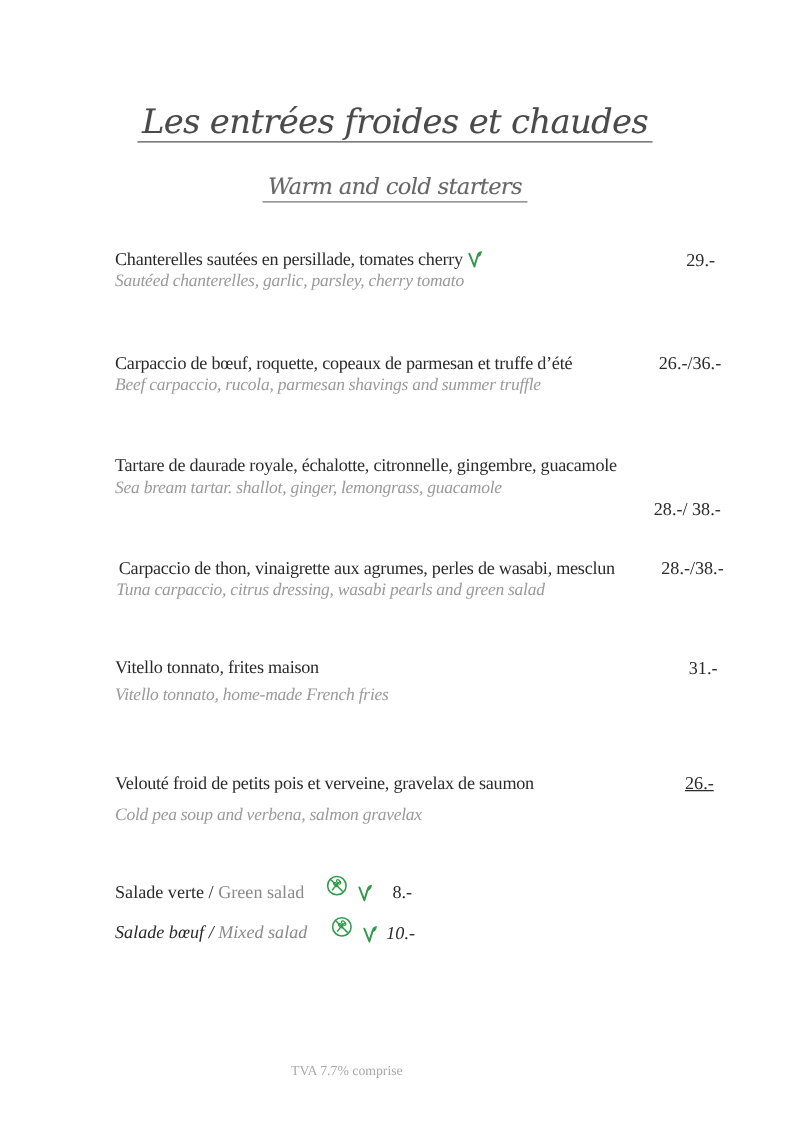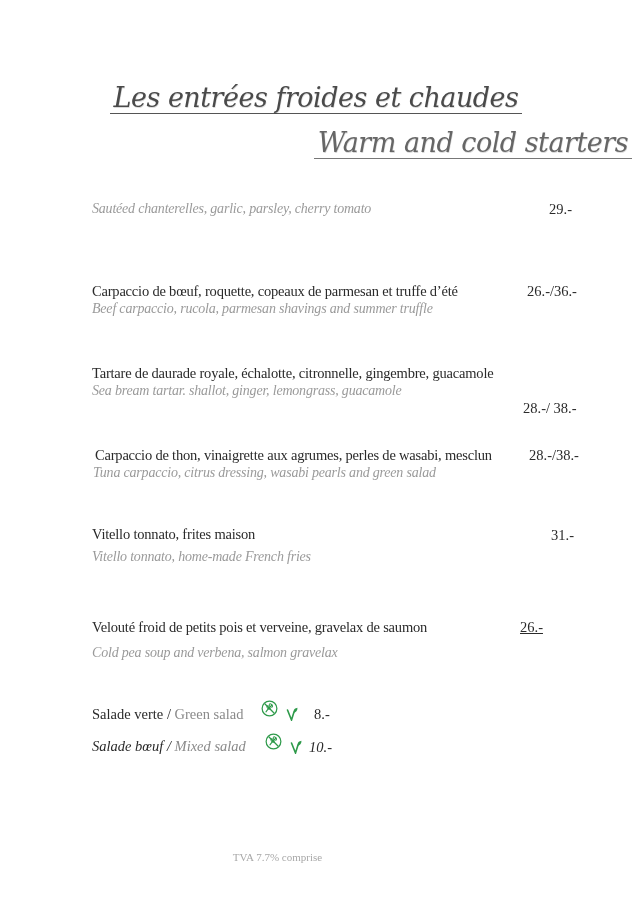--- a/index.html
+++ b/index.html
@@ -29,23 +29,22 @@
       display: inline-block;
       border-bottom: 1.5px solid #555;
       padding: 0 4px 2px 4px;
       line-height: 1;
     }
     .title-fr {
       top: 82px;
       font-size: 27px;
     }
     .title-en {
-      top: 127px;
-      font-size: 27px;
-      text-align: right;
+      top: 139px;
+      font-size: 18px;
     }
     .title-en span {
       color: #666;
       border-bottom-color: #777;
     }
 
     .item {
       position: absolute;
       left: 92px;
       width: 500px;
@@ -123,20 +122,24 @@
 <body>
 
 <div class="title title-fr">
   <span>Les entrées froides et chaudes</span>
 </div>
 <div class="title title-en">
   <span>Warm and cold starters</span>
 </div>
 
 <div class="item" style="top:200px;">
+  <div class="fr"><span>Chanterelles sautées en persillade, tomates cherry</span><svg class="veg-icon" viewBox="0 0 12 14">
+        <path d="M1.5 3 L5.5 13 L8 5" fill="none" stroke="#2e9a4a" stroke-width="1.6" stroke-linecap="round"></path>
+        <path d="M7.5 6 C7 2.5 9.5 1 11.5 0.8 C11.5 3.5 10 5.5 7.5 6 Z" fill="#2e9a4a"></path>
+      </svg></div>
   <div class="en">Sautéed chanterelles, garlic, parsley, cherry tomato</div>
 </div>
 <div class="price" style="top:201px; left:549px;">29.-</div>
 
 <div class="item" style="top:283px;">
   <div class="fr">Carpaccio de bœuf, roquette, copeaux de parmesan et truffe d’été</div>
   <div class="en">Beef carpaccio, rucola, parmesan shavings and summer truffle</div>
 </div>
 <div class="price" style="top:283px; left:527px;">26.-/36.-</div>
 
@@ -155,21 +158,21 @@
 <div class="item" style="top:526px;">
   <div class="fr" style="margin-bottom:5px;">Vitello tonnato, frites maison</div>
   <div class="en">Vitello tonnato, home-made French fries</div>
 </div>
 <div class="price" style="top:527px; left:551px;">31.-</div>
 
 <div class="item" style="top:619px;">
   <div class="fr" style="margin-bottom:8px;">Velouté froid de petits pois et verveine, gravelax de saumon</div>
   <div class="en">Cold pea soup and verbena, salmon gravelax</div>
 </div>
-<div class="price" style="top:619px; left:520px;text-decoration:underline;">26.-</div>
+<div class="price" style="top:619px; left:548px;text-decoration:underline;">26.-</div>
 
 <div class="salad" style="top:706px;">
   <span>Salade verte /</span>
   <span class="en-inline">Green salad</span>
 </div>
 <div class="salad-icons" style="top:700px; left:261px;">
   <svg class="gf-icon" viewBox="0 0 18 18">
     <circle cx="9" cy="9" r="7.8" fill="none" stroke="#2e9a4a" stroke-width="1.3"></circle>
     <path d="M5 13 C7 10 9 8 12 5" fill="none" stroke="#2e9a4a" stroke-width="1.2"></path>
     <ellipse cx="8" cy="8" rx="1.2" ry="2.2" transform="rotate(-45 8 8)" fill="none" stroke="#2e9a4a" stroke-width="1"></ellipse>

